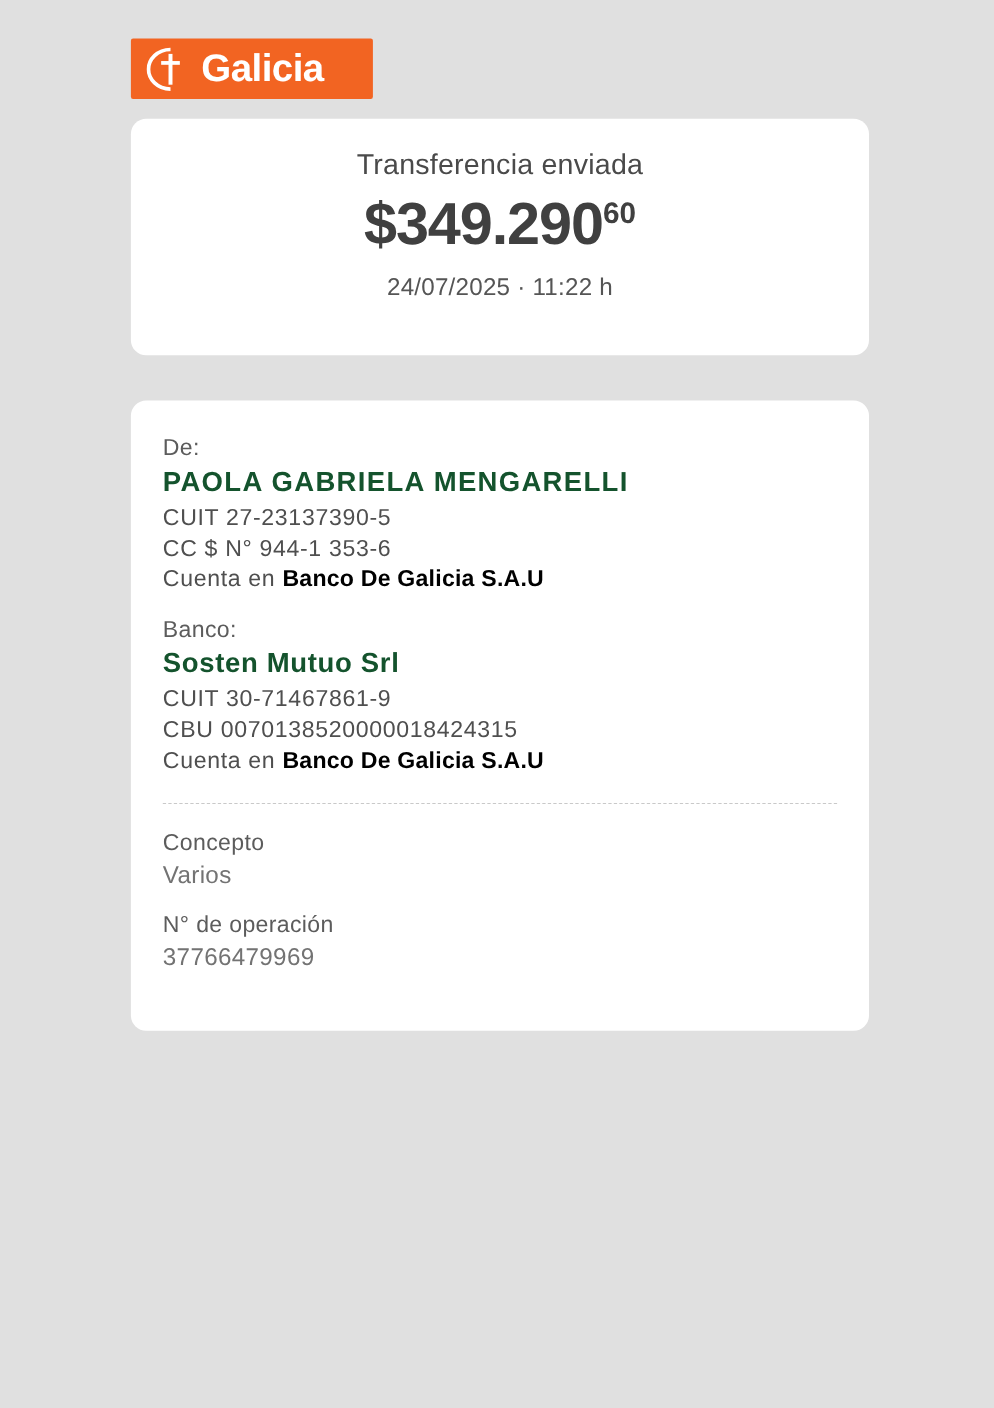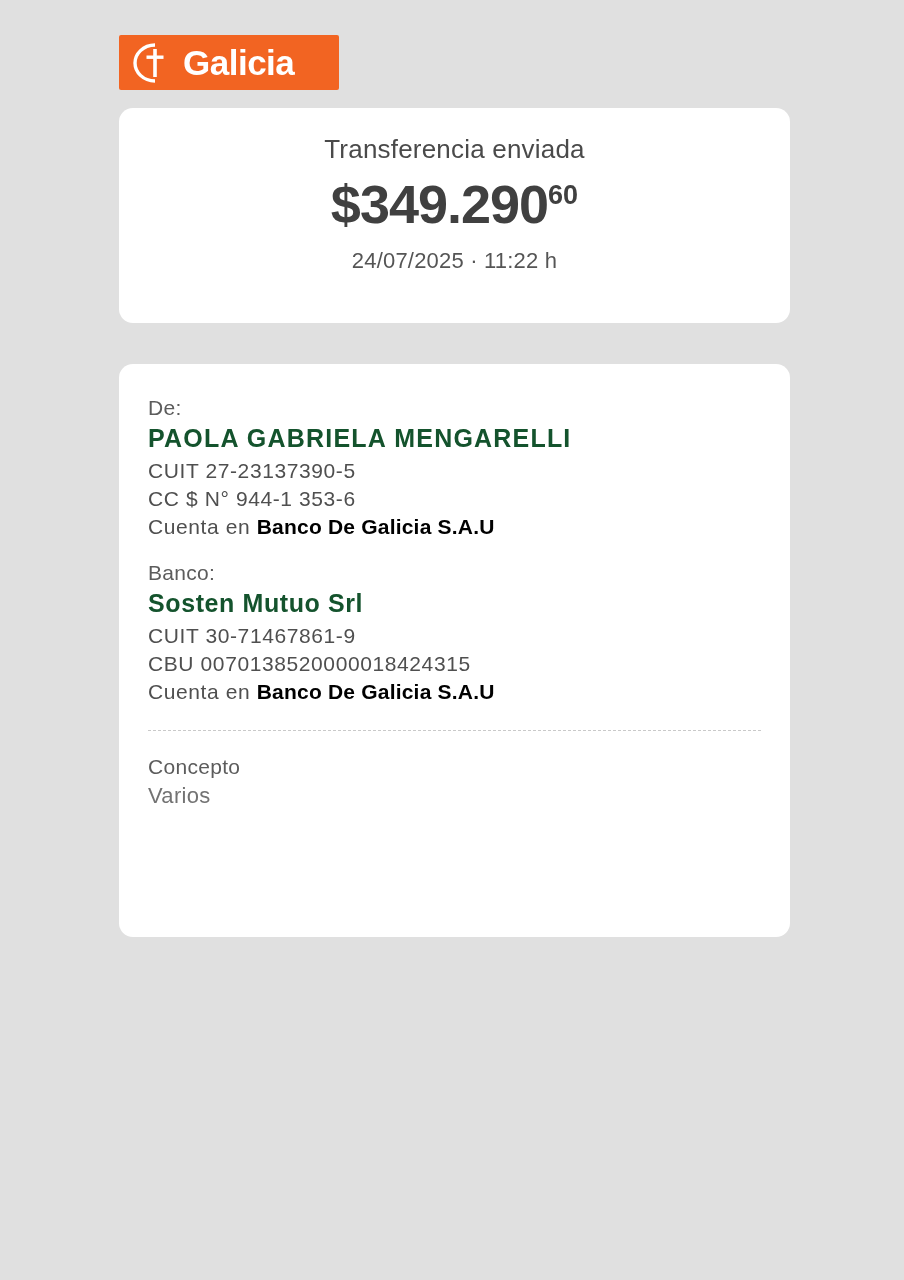--- a/index.html
+++ b/index.html
@@ -189,16 +189,20 @@
       <p class="line"><span>Cuenta en </span><strong>Banco De Galicia S.A.U</strong></p>
     </div>
 
     <hr class="divider">
 
     <div class="field">
       <p class="field-label">Concepto</p>
       <p class="field-value">Varios</p>
     </div>
 
+    <div class="field">
+      <p class="field-label">N° de operación</p>
+      <p class="field-value">37766479969</p>
+    </div>
 
   </div>
 
 </div>
 
 </body></html>

